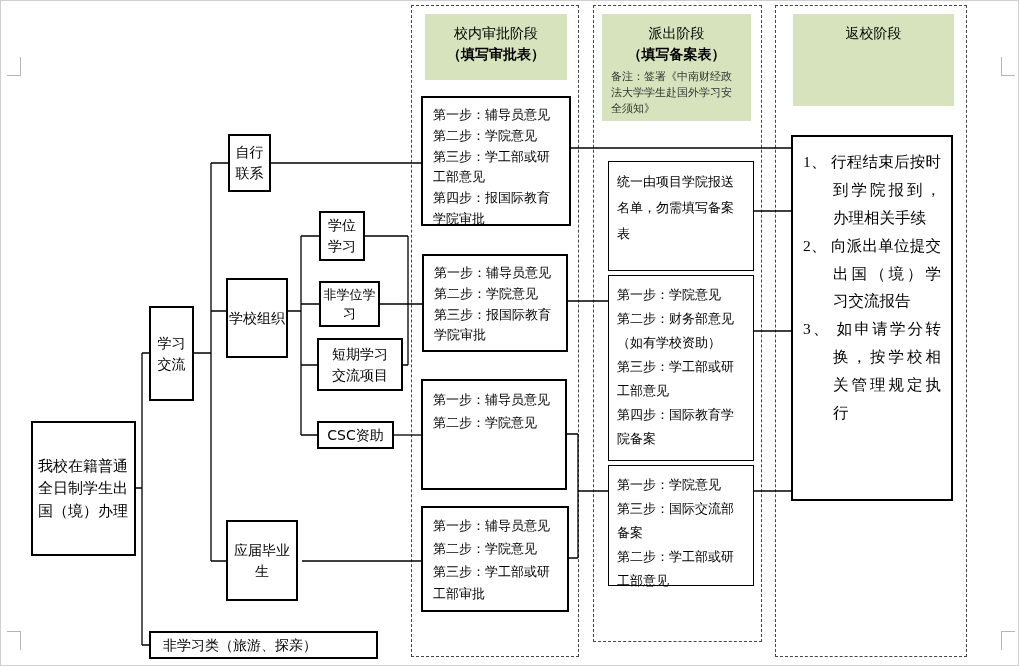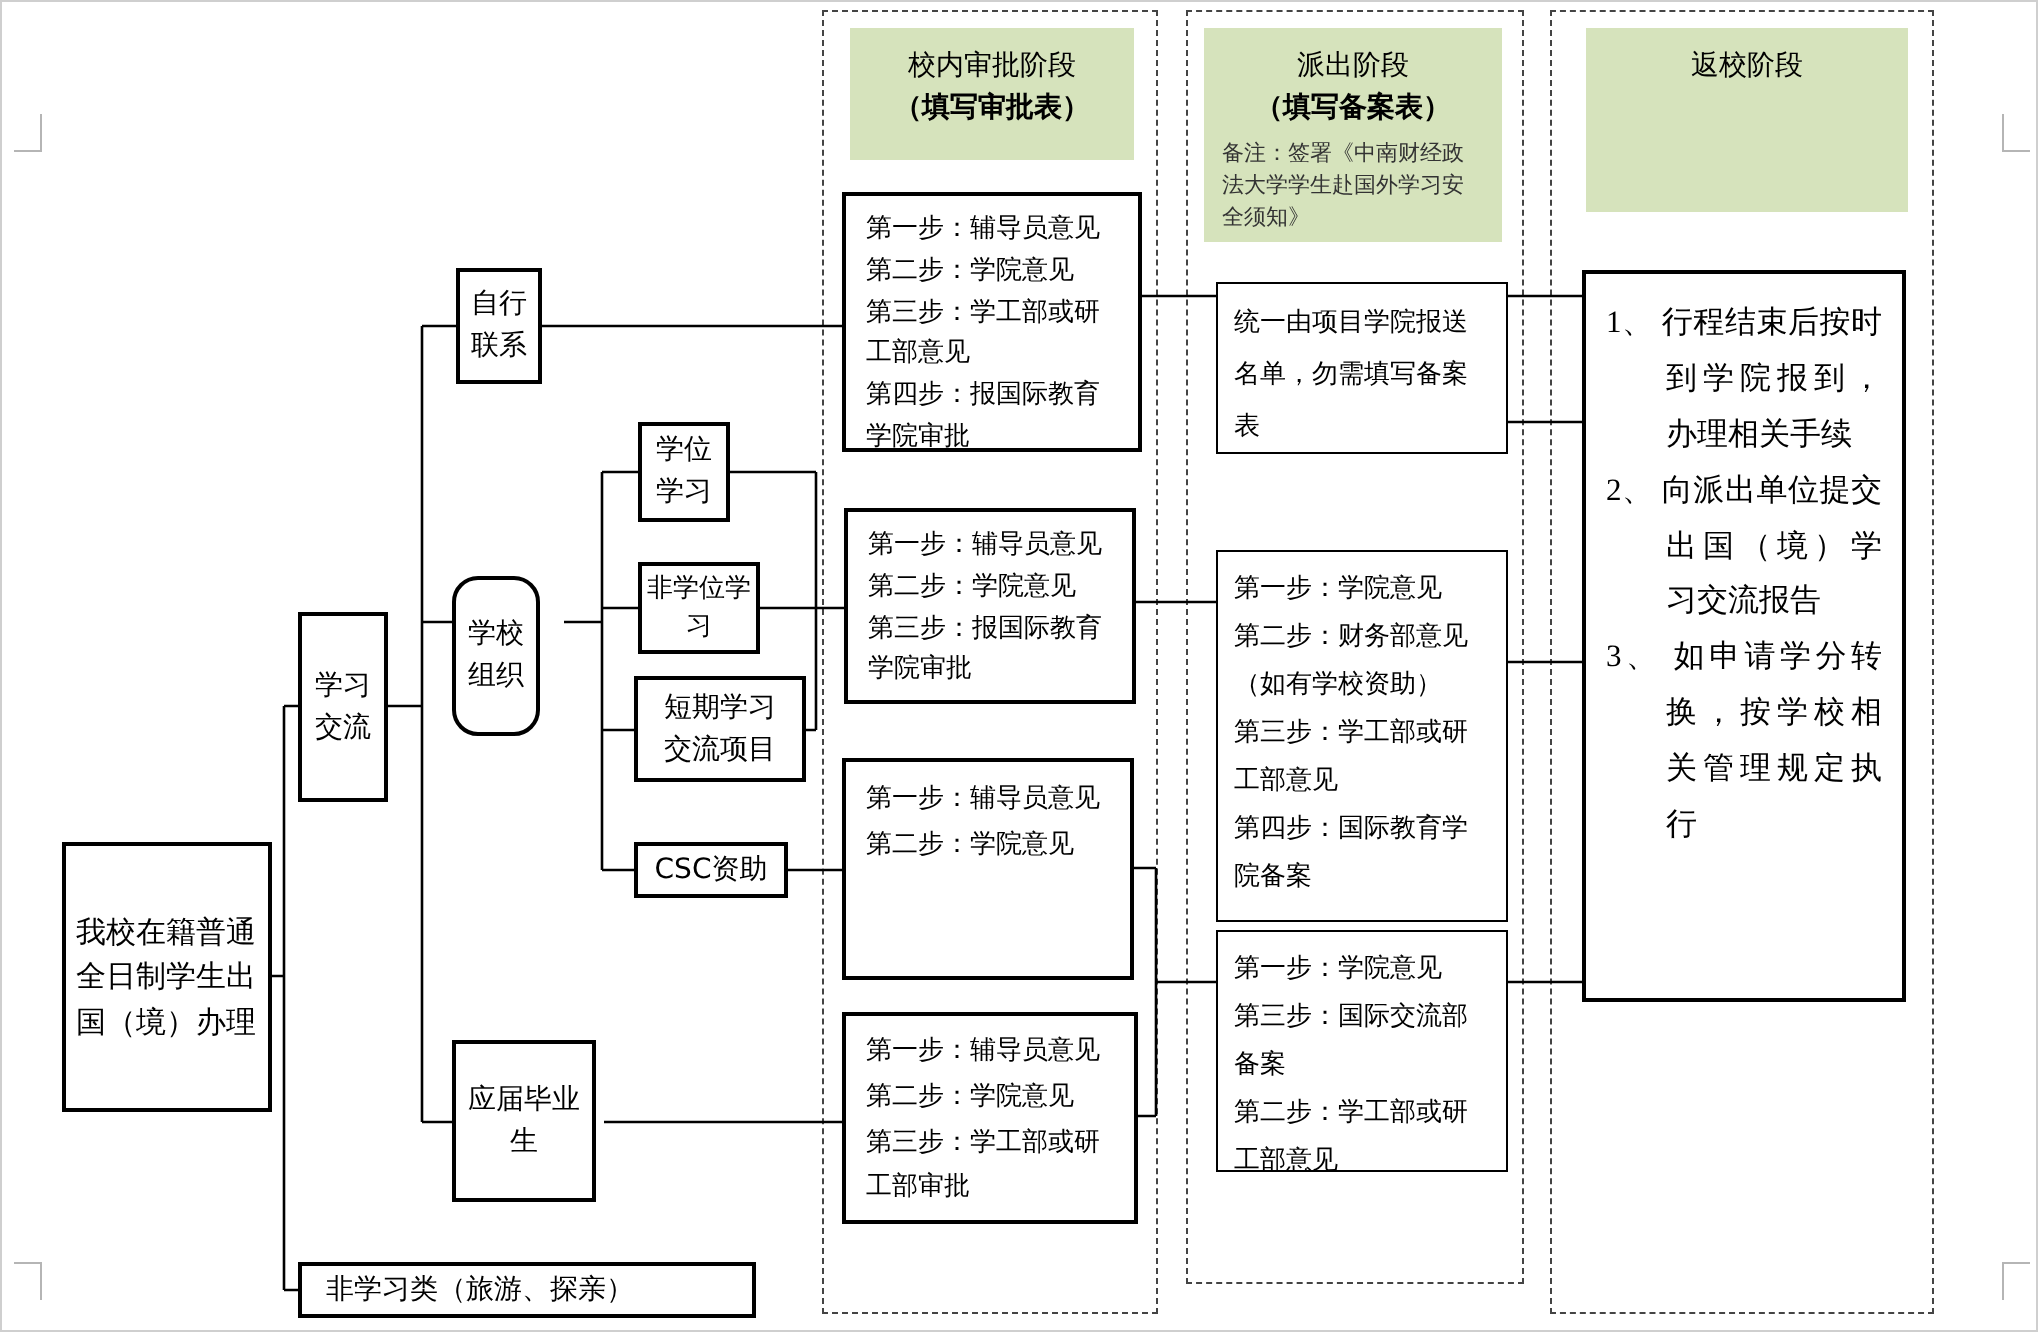--- a/index.html
+++ b/index.html
@@ -98,21 +98,21 @@
   <div class="stage-header" style="left:792px;top:13px;width:161px;height:92px;">
     <div class="stage-title">返校阶段</div>
   </div>
 
   <div class="tree-node" style="left:30px;top:420px;width:105px;height:135px;font-size:15px;text-align:left;padding:0 5px;">我校在籍普通全日制学生出国（境）办理</div>
 
   <div class="tree-node" style="left:148px;top:305px;width:45px;height:95px;">学习交流</div>
 
   <div class="tree-node" style="left:227px;top:133px;width:43px;height:58px;">自行联系</div>
 
-  <div class="tree-node" style="left:225px;top:287px;width:44px;height:80px;border-radius:13px;">学校组织</div>
+  <div class="tree-node" style="left:225px;top:277px;width:62px;height:80px;">学校组织</div>
 
   <div class="tree-node" style="left:318px;top:210px;width:46px;height:50px;padding:16px 2px;">学位学习</div>
 
   <div class="tree-node" style="left:318px;top:280px;width:61px;height:46px;font-size:13px;">非学位学习</div>
 
   <div class="tree-node" style="left:316px;top:337px;width:86px;height:53px;padding:0 10px;">短期学习交流项目</div>
 
   <div class="tree-node" style="left:316px;top:420px;width:77px;height:28px;">CSC资助</div>
 
   <div class="tree-node" style="left:225px;top:519px;width:72px;height:81px;padding:0 6px;">应届毕业生</div>
@@ -136,21 +136,21 @@
     <div>第一步：辅导员意见</div>
     <div>第二步：学院意见</div>
   </div>
 
   <div class="step-box" style="left:420px;top:505px;width:148px;height:106px;line-height:1.75;">
     <div>第一步：辅导员意见</div>
     <div>第二步：学院意见</div>
     <div>第三步：学工部或研工部审批</div>
   </div>
 
-  <div class="step-box thin lh-xloose" style="left:607px;top:140px;width:146px;height:86px;">
+  <div class="step-box thin lh-xloose" style="left:607px;top:160px;width:146px;height:110px;">
     <div>统一由项目学院报送名单，勿需填写备案表</div>
   </div>
 
   <div class="step-box thin lh-loose" style="left:607px;top:274px;width:146px;height:186px;">
     <div>第一步：学院意见</div>
     <div>第二步：财务部意见（如有学校资助）</div>
     <div>第三步：学工部或研工部意见</div>
     <div>第四步：国际教育学院备案</div>
   </div>
 

